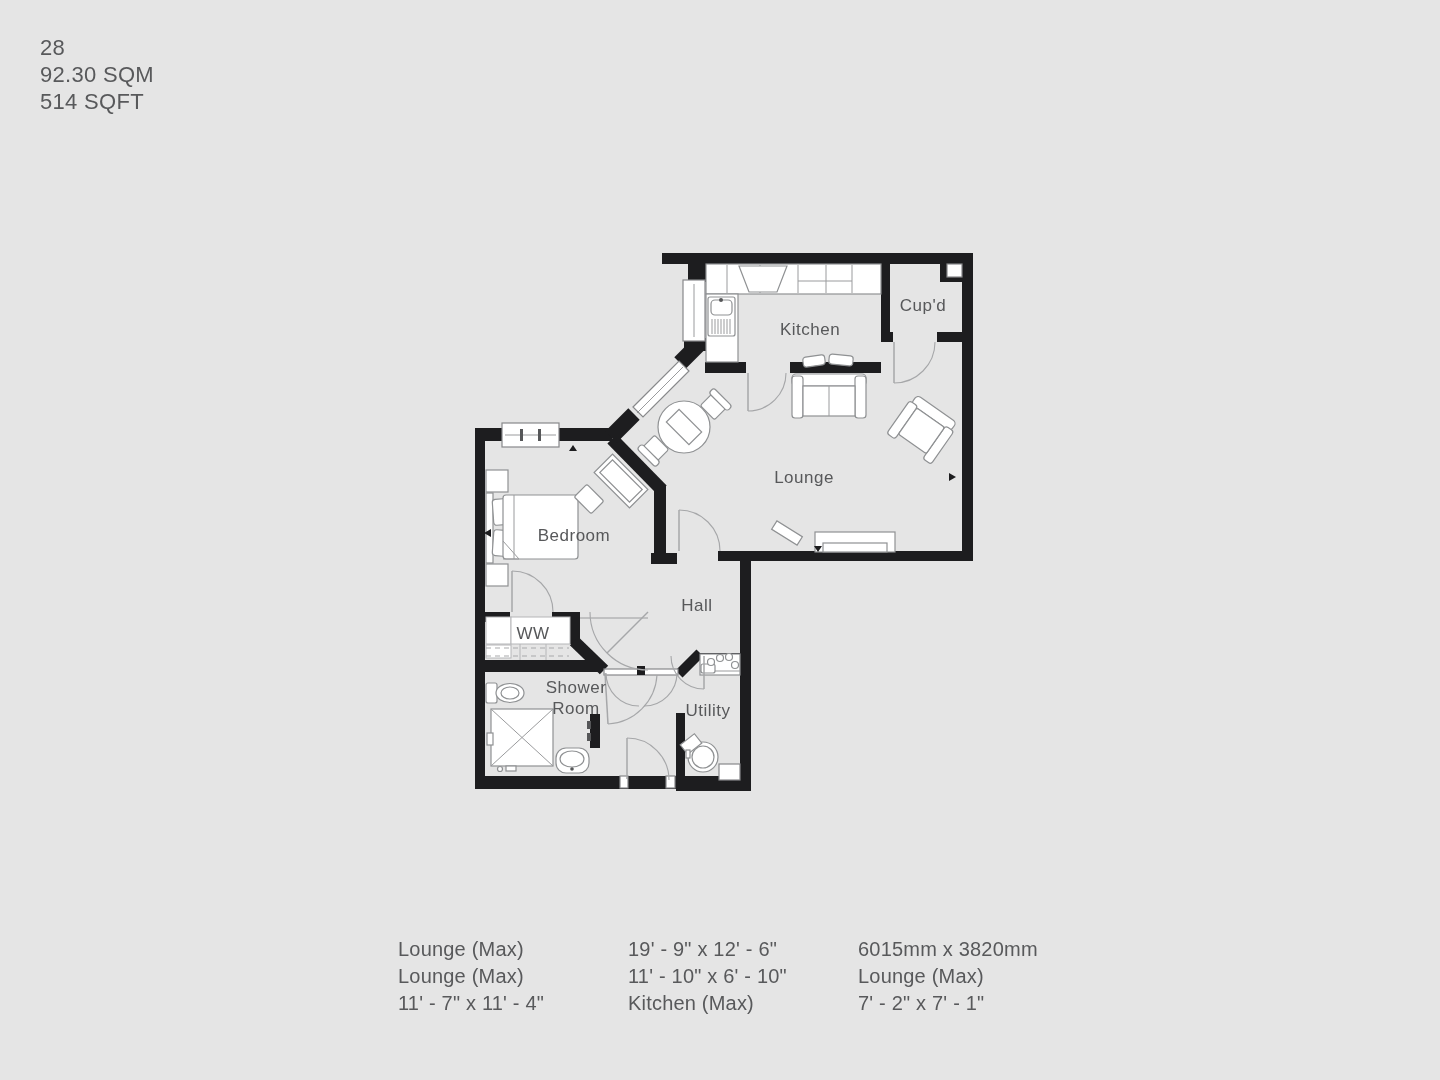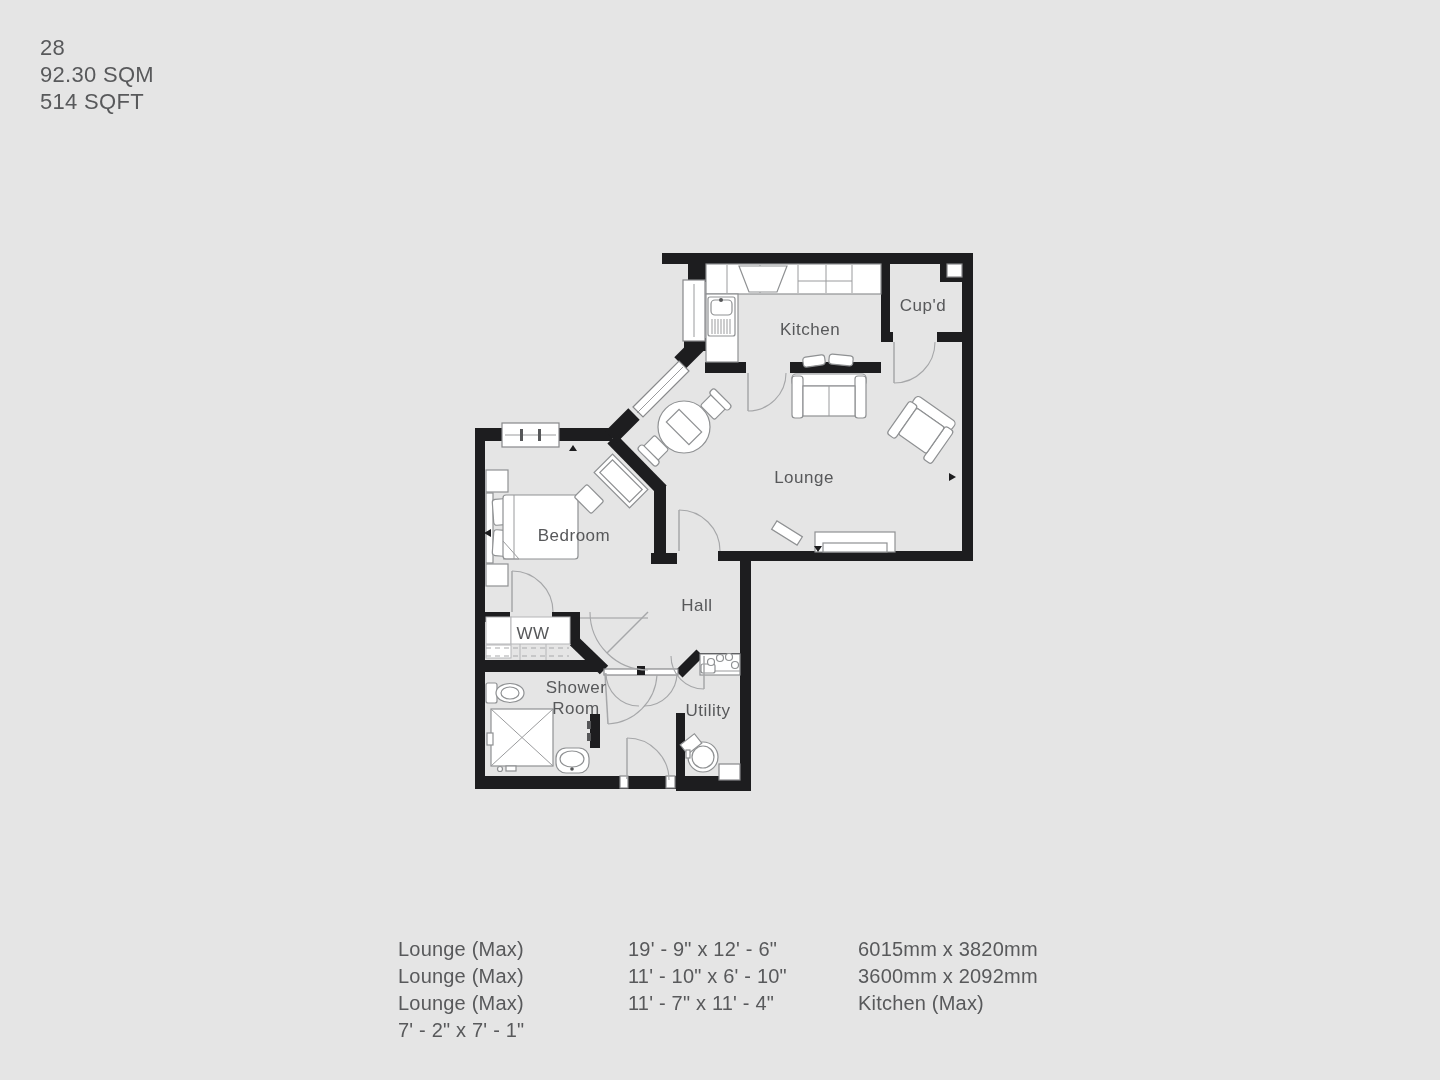--- a/index.html
+++ b/index.html
@@ -295,20 +295,19 @@
       <text class="room-label" x="708" y="716" text-anchor="middle">Utility</text>
     </g>
   </svg>
 
   <div class="dims">
     <div>Lounge (Max)</div>
     <div>19' - 9" x 12' - 6"</div>
     <div>6015mm x 3820mm</div>
     <div>Lounge (Max)</div>
     <div>11' - 10" x 6' - 10"</div>
-    <div>3600mm x 2092mm</div>
     <div>Lounge (Max)</div>
     <div>11' - 7" x 11' - 4"</div>
     <div>Kitchen (Max)</div>
     <div>7' - 2" x 7' - 1"</div>
   </div>
 
 </div>
 
 </body></html>

